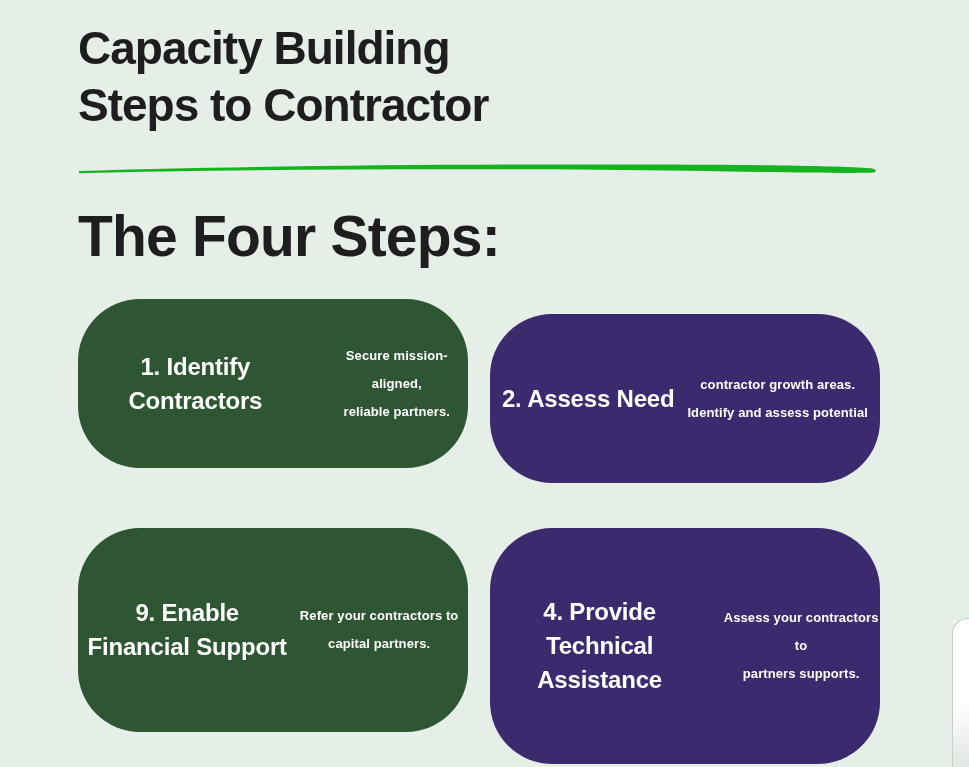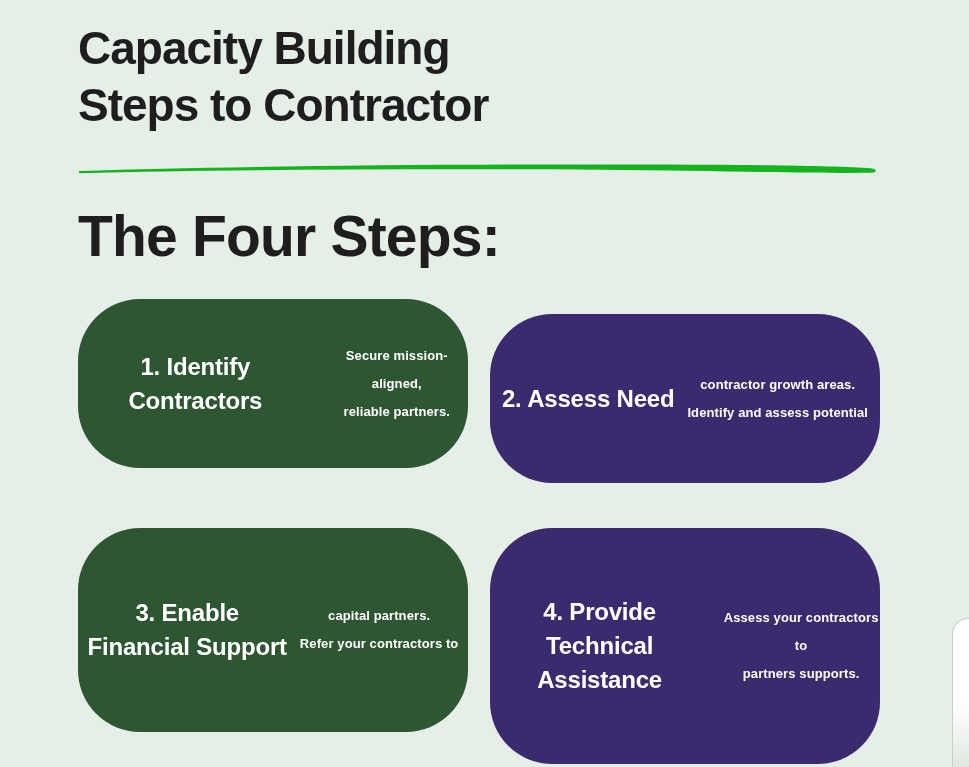--- a/index.html
+++ b/index.html
@@ -121,26 +121,26 @@
       <div></div>
     </div>
     <div class="card-desc">
       <div>contractor growth areas.</div>
       <div>Identify and assess potential</div>
     </div>
   </div>
 
   <div class="card card-3" data-color="green">
     <div class="card-title">
-      <div>3. Enable</div>
+      <div>9. Enable</div>
       <div>Financial Support</div>
     </div>
     <div class="card-desc">
+      <div>Refer your contractors to</div>
       <div>capital partners.</div>
-      <div>Refer your contractors to</div>
     </div>
   </div>
 
   <div class="card card-4" data-color="purple">
     <div class="card-title">
       <div>4. Provide</div>
       <div>Technical Assistance</div>
     </div>
     <div class="card-desc">
       <div>Assess your contractors to</div>

